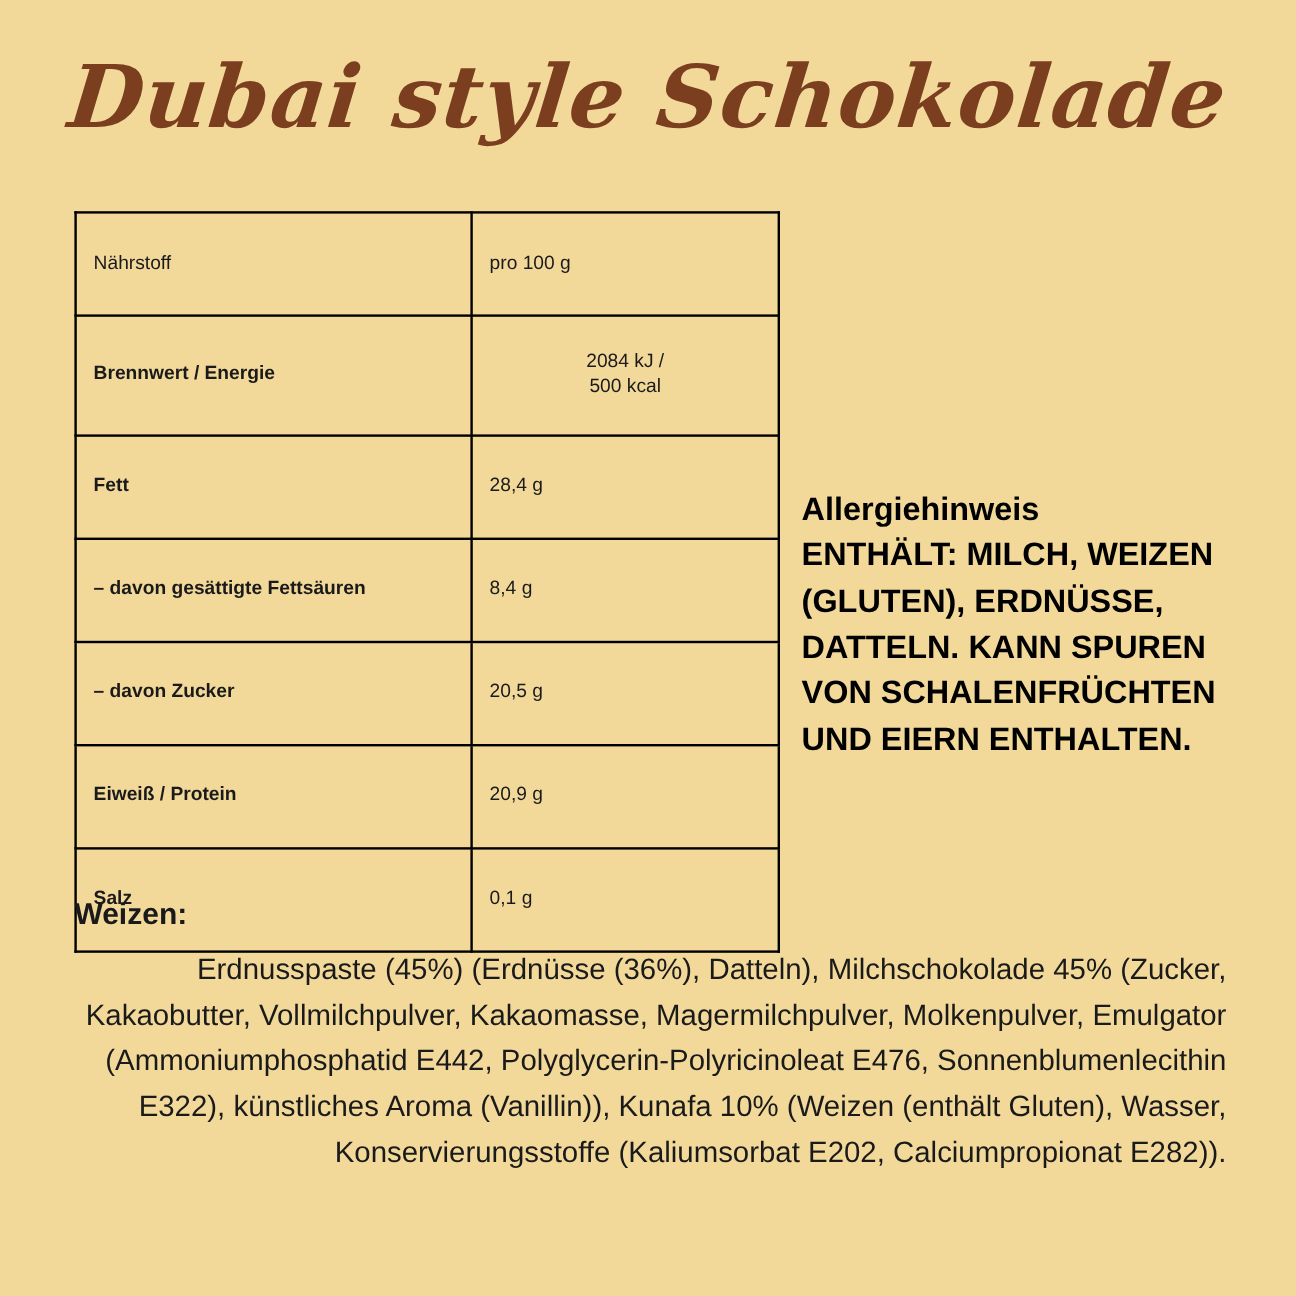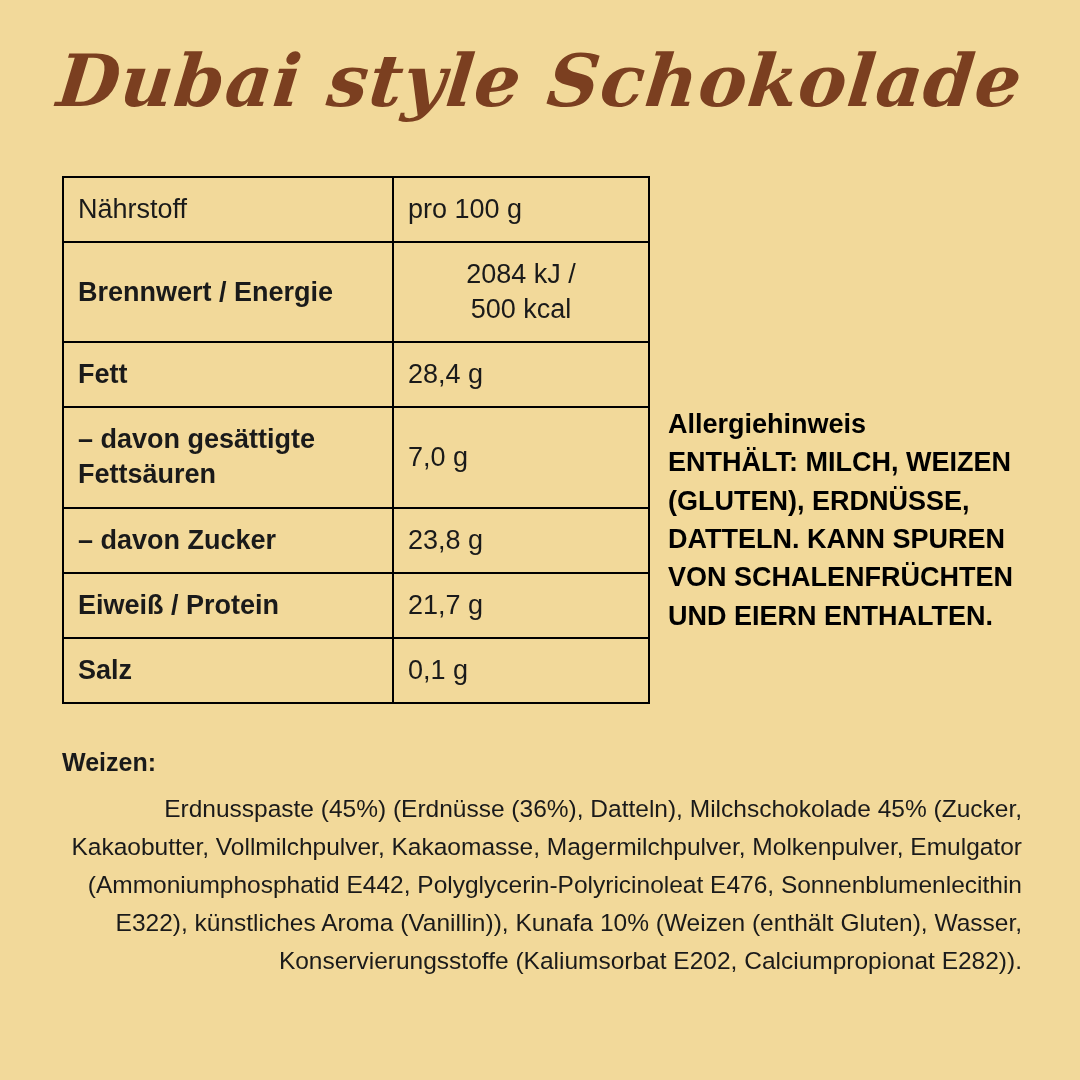--- a/index.html
+++ b/index.html
@@ -44,22 +44,22 @@
   .nutri-table {
     position: absolute;
     left: 62px;
     top: 176px;
     width: 588px;
     border-collapse: collapse;
     background: transparent;
   }
   .nutri-table td {
     border: 2px solid #000;
-    padding: 14px 14px;
-    font-size: 27px;
+    padding: 28px 14px;
+    font-size: 16px;
     line-height: 1.3;
     vertical-align: middle;
     height: 28px;
   }
   .nutri-table td.label {
     width: 300px;
     font-weight: 700;
   }
   .nutri-table tr.header td {
     font-weight: 400;
@@ -123,29 +123,29 @@
           <span class="val-line">2084 kJ /</span>
           <span class="val-line">500 kcal</span>
         </td>
       </tr>
       <tr>
         <td class="label">Fett</td>
         <td class="value">28,4 g</td>
       </tr>
       <tr>
         <td class="label">– davon gesättigte Fettsäuren</td>
-        <td class="value">7,0 g</td>
+        <td class="value">8,4 g</td>
       </tr>
       <tr>
         <td class="label">– davon Zucker</td>
-        <td class="value">23,8 g</td>
+        <td class="value">20,5 g</td>
       </tr>
       <tr>
         <td class="label">Eiweiß / Protein</td>
-        <td class="value">21,7 g</td>
+        <td class="value">20,9 g</td>
       </tr>
       <tr>
         <td class="label">Salz</td>
         <td class="value">0,1 g</td>
       </tr>
     </tbody>
   </table>
 
   <div class="allergy">
     <span class="a-title">Allergiehinweis</span>

